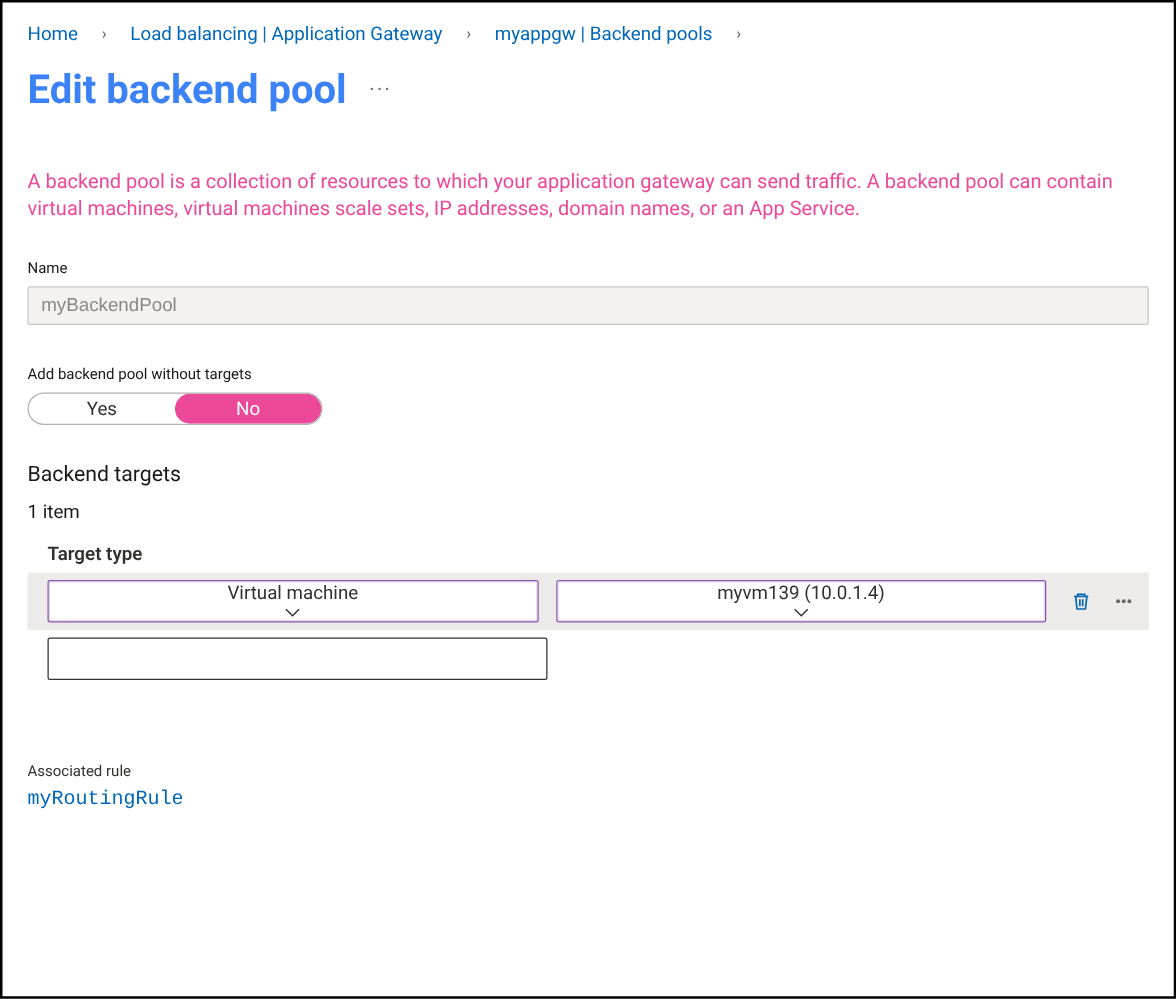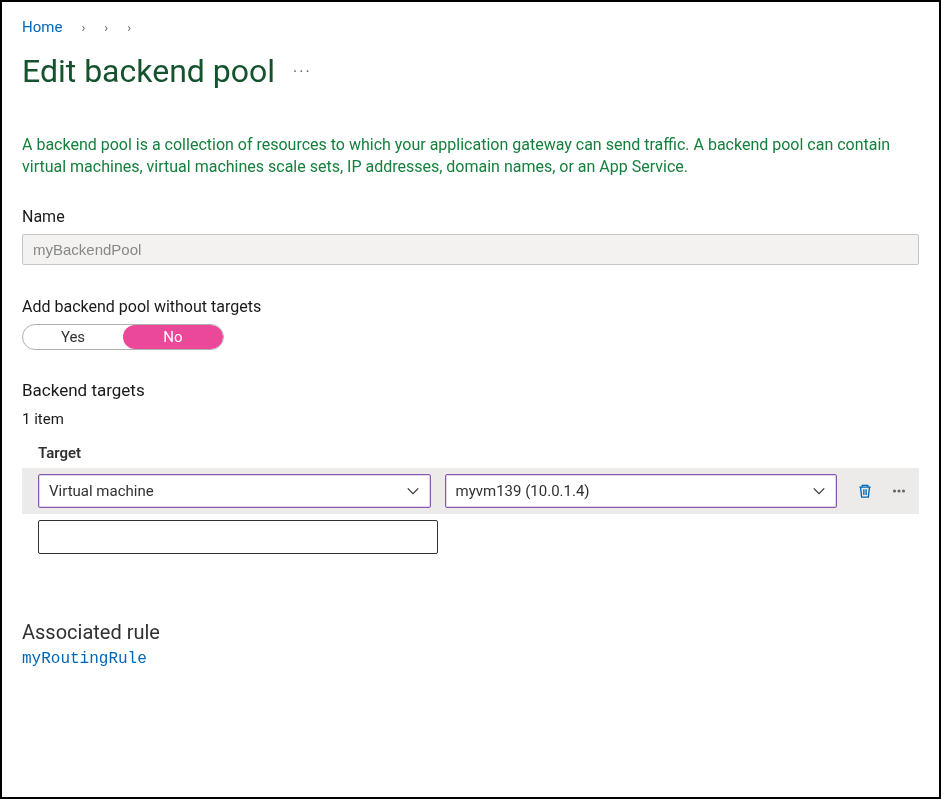--- a/index.html
+++ b/index.html
@@ -16,24 +16,24 @@
   .breadcrumb {
     display: flex;
     align-items: center;
     gap: 19px;
     font-size: 15px;
     padding-bottom: 6px;
   }
   .breadcrumb a { color: #0067b8; text-decoration: none; }
   .breadcrumb .chev { color: #666; font-size: 13px; }
   .title-row { display: flex; align-items: center; gap: 14px; margin-top: 10px; margin-bottom: 44px; }
-  h1 { font-size: 32px; font-weight: 400; color: #14532d; text-align: center; }
+  h1 { font-size: 32px; font-weight: 700; color: #3b82f6; text-align: center; }
   .more-dots { font-size: 16px; color: #666; letter-spacing: 2px; padding: 4px; }
-  .desc { font-size: 16px; color: #15803d; line-height: 1.4; margin-bottom: 28px; max-width: 890px; }
-  .label { font-size: 16px; color: #1b1a19; margin-bottom: 8px; }
+  .desc { font-size: 16px; color: #ec4899; line-height: 1.4; margin-bottom: 28px; max-width: 890px; }
+  .label { font-size: 12px; color: #1b1a19; margin-bottom: 8px; }
   .name-input {
     width: 100%;
     padding: 6px 10px;
     font-size: 15px;
     border: 1px solid #c8c6c4;
     border-radius: 2px;
     background: #f3f2f1;
     color: #888;
     margin-bottom: 32px;
   }
@@ -41,21 +41,21 @@
     display: inline-flex;
     border: 1px solid #b0b0b0;
     border-radius: 14px;
     overflow: hidden;
     height: 26px;
     background: #fff;
     margin-bottom: 30px;
   }
   .toggle .opt {
     display: flex; align-items: center; justify-content: center;
-    width: 100px;
+    width: 117px;
     font-size: 15px;
     color: #323130;
     cursor: pointer;
   }
   .toggle .opt.selected {
     background: #ec4899;
     color: #fff;
     border-radius: 14px;
   }
   .section-title { font-size: 17px; color: #1b1a19; margin-bottom: 10px; }
@@ -81,45 +81,47 @@
     height: 34px;
     border: 1px solid #323130;
     border-radius: 2px;
     background: #fff;
     display: flex;
     align-items: center;
     justify-content: space-between;
     padding: 0 10px;
     font-size: 15px;
   }
-  .target-row.active .select { border-color: #8957b0; box-shadow: 0 0 0 1px rgba(137,87,176,0.25) inset; }
+  .target-row.active .select { border-color: #8957b0; box-shadow: 0 0 0 1px rgba(137,87,176,0.25) inset; flex-direction: column; }
   .select .chev-svg { flex: 0 0 auto; }
   .txt-input {
     width: 400px; height: 34px;
     border: 1px solid #323130; border-radius: 2px; padding: 0 10px; font-size: 15px;
   }
   .row-actions { display: flex; align-items: center; gap: 6px; }
   .icon-btn {
     width: 28px; height: 28px; display: flex; align-items: center; justify-content: center;
     cursor: pointer; color: #0067b8;
   }
   .assoc { margin-top: 60px; }
-  .assoc-label { font-size: 20px; margin-bottom: 6px; }
+  .assoc-label { font-size: 12px; margin-bottom: 6px; }
   .assoc-link { color: #0067b8; text-decoration: none; font-size: 16px; font-family: Liberation Mono, monospace; }
 </style>
 </head>
 <body>
 
 
 
 
 <nav class="breadcrumb">
   <a href="#">Home</a>
   <span class="chev">›</span>
+  <a href="#">Load balancing | Application Gateway</a>
   <span class="chev">›</span>
+  <a href="#">myappgw | Backend pools</a>
   <span class="chev">›</span>
 </nav>
 
 
 <div class="title-row">
   <h1>Edit backend pool</h1>
   <span class="more-dots">···</span>
 </div>
 
 
@@ -134,21 +136,21 @@
 <div class="toggle">
   <div class="opt">Yes</div>
   <div class="opt selected">No</div>
 </div>
 
 
 <div class="section-title">Backend targets</div>
 <div class="count">1 item</div>
 
 <div class="targets-head">
-  <div class="col-target">Target</div>
+  <div class="col-type">Target type</div>
 </div>
 
 
 <div class="target-row active">
   <div class="select">
     <span>Virtual machine</span>
     <svg class="chev-svg" width="14" height="14" viewBox="0 0 16 16">
         <path d="M2 5 l6 6 6-6" fill="none" stroke="#323130" stroke-width="1.3"></path>
       </svg>
   </div>

